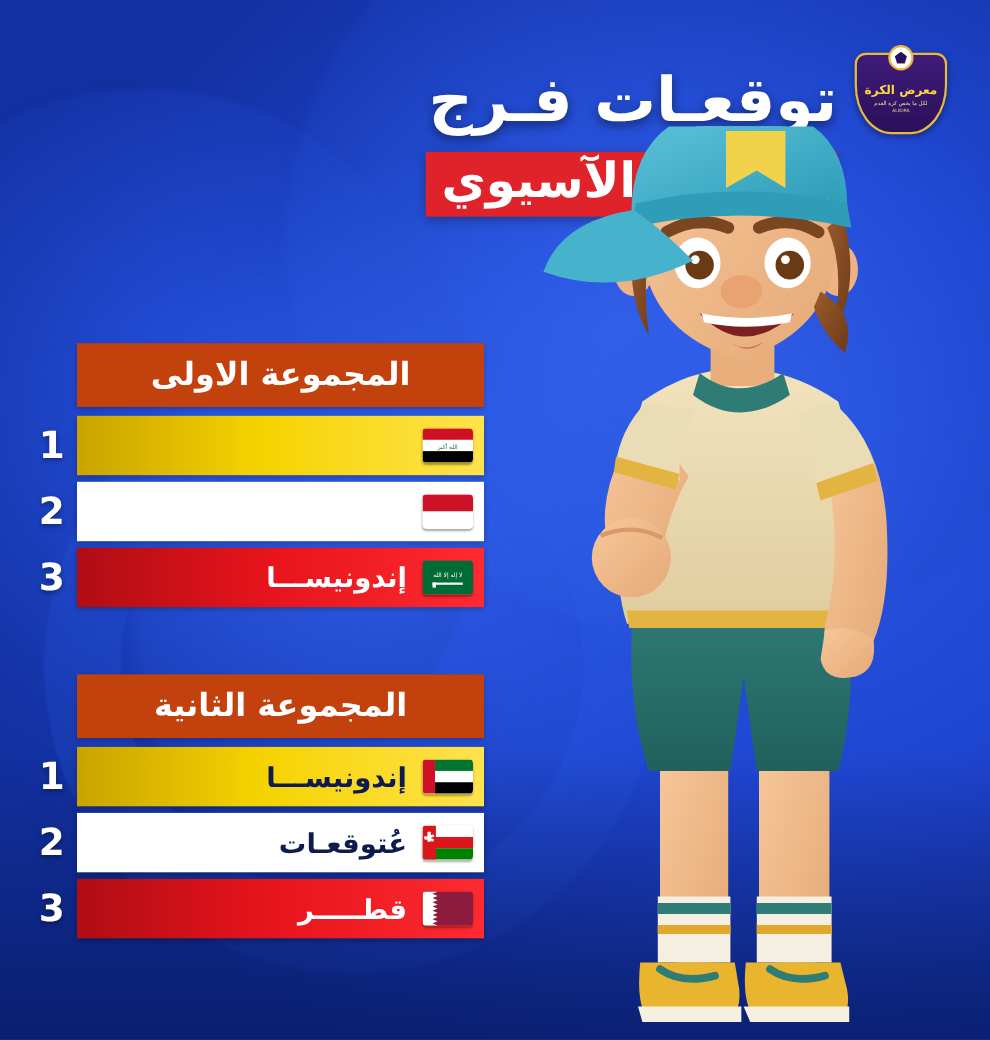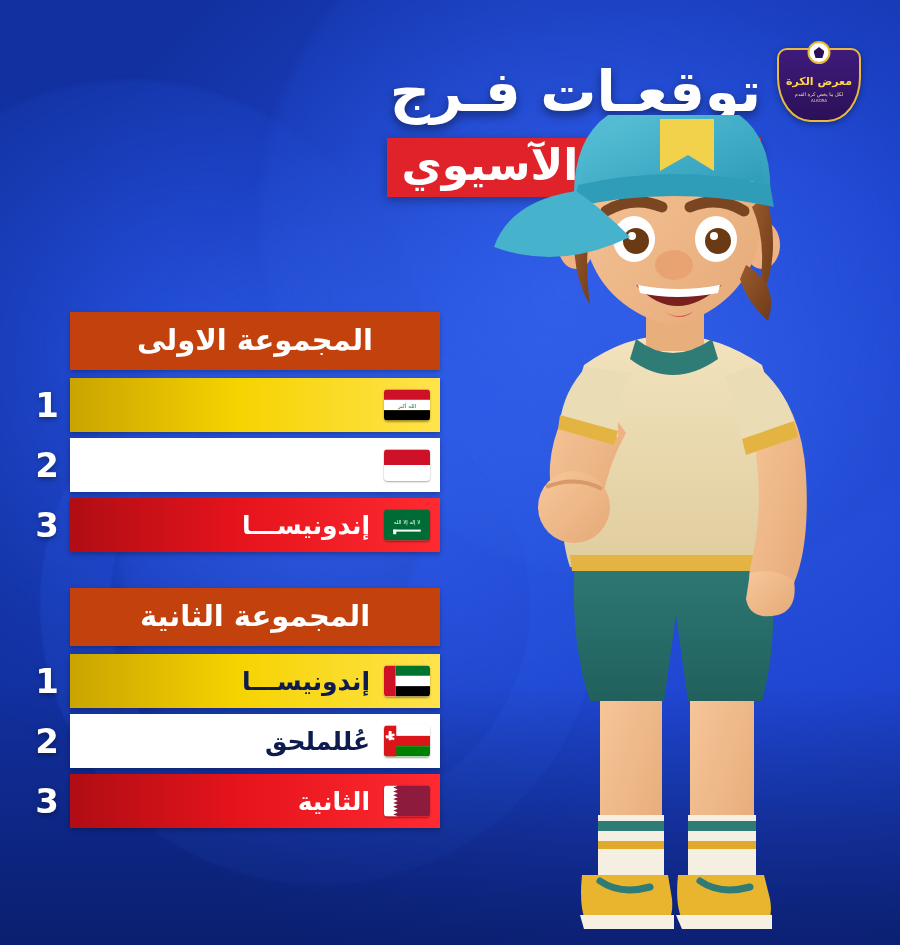--- a/index.html
+++ b/index.html
@@ -173,21 +173,21 @@
     height: 830px;
   }
 
   
   .group {
     position: absolute;
     right: 460px;
     width: 370px;
   }
   .group.g1 { top: 312px; }
-  .group.g2 { top: 588px; padding-left: 36px; }
+  .group.g2 { top: 613px; padding-left: 36px; }
 
   .group-header {
     background: #c2410c;
     color: #ffffff;
     font-size: 29px;
     font-weight: bold;
     text-align: center;
     padding: 11px 0 13px 0;
     direction: rtl;
     box-shadow: 0 2px 4px rgba(0,0,0,0.25);
@@ -437,30 +437,30 @@
               <rect y="13.3" width="60" height="13.4" fill="#db161b"></rect>
               <rect y="26.7" width="60" height="13.3" fill="#008000"></rect>
               <rect width="16" height="40" fill="#db161b"></rect>
               <g fill="#ffffff">
                 <rect x="6" y="7" width="4" height="12" rx="1"></rect>
                 <rect x="2" y="12" width="12" height="3" rx="1" transform="rotate(-20 8 13)"></rect>
                 <rect x="2" y="14" width="12" height="3" rx="1" transform="rotate(20 8 15)"></rect>
               </g>
             </svg>
         </span>
-        <span class="row-name">عُللملحق</span>
+        <span class="row-name">عُتوقعـات</span>
       </div>
 
       <div class="row red">
         <span class="row-rank">3</span>
         <span class="row-flag">
           <svg viewBox="0 0 60 40">
               <rect width="60" height="40" fill="#8d1b3d"></rect>
               <path d="M0 0 L18 0 L12 2.5 L18 5 L12 7.5 L18 10 L12 12.5 L18 15 L12 17.5 L18 20 L12 22.5 L18 25 L12 27.5 L18 30 L12 32.5 L18 35 L12 37.5 L18 40 L0 40 Z" fill="#ffffff"></path>
             </svg>
         </span>
-        <span class="row-name">الثانية</span>
+        <span class="row-name">قطـــــر</span>
       </div>
 
     </div>
   </div>
 
 </div>
 
 </body></html>

